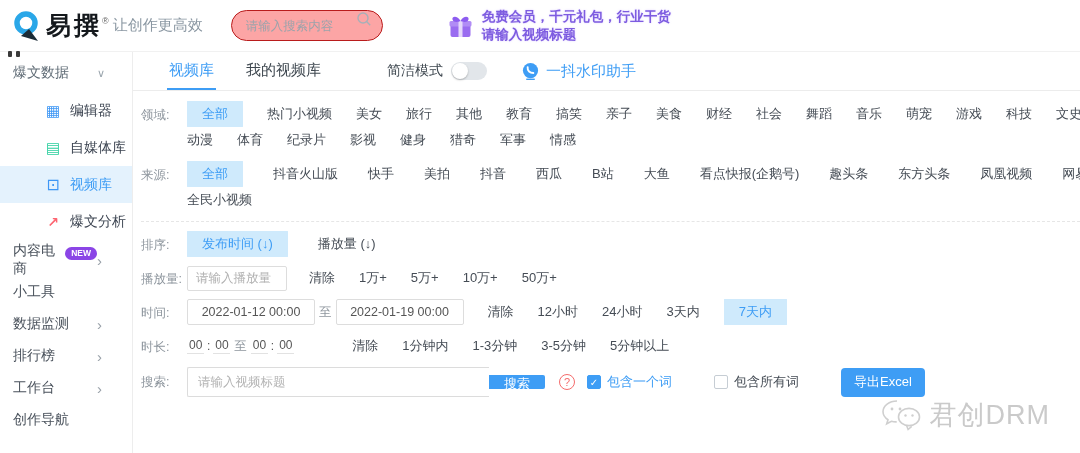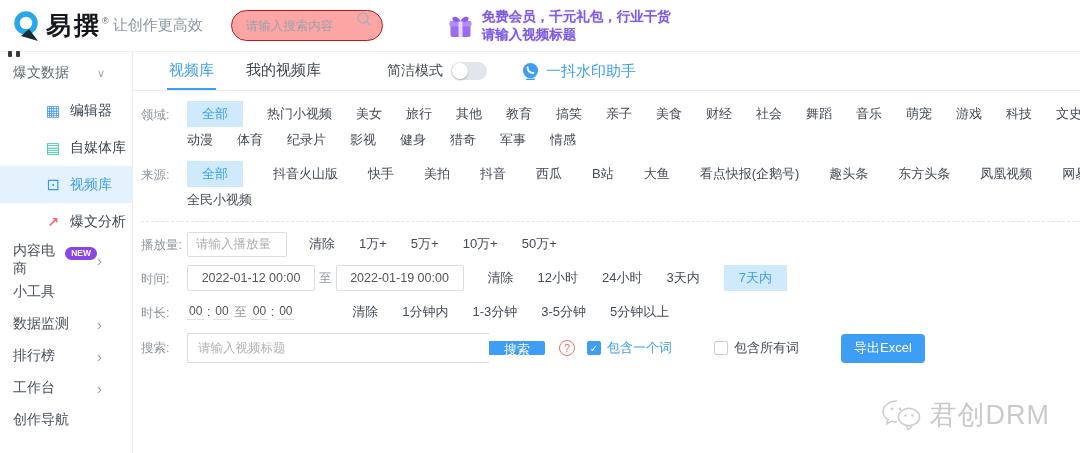--- a/index.html
+++ b/index.html
@@ -290,20 +290,28 @@
             </div>
           <div class="oline wide">
 
           <span class="opt">全民小视频</span>
             </div>
         </div>
       </div>
 
       <div class="dash"></div>
 
+      <div class="frow">
+        <span class="flabel">排序:</span>
+        <div class="oline wide">
+
+        <span class="opt sel">发布时间 (↓)</span>
+            <span class="opt">播放量 (↓)</span>
+          </div>
+      </div>
 
       <div class="frow">
         <span class="flabel">播放量:</span>
         <div class="oline" style="overflow:visible">
           <input class="tin plays-in" placeholder="请输入播放量" style="">
         </div>
         <div class="oline" style="margin-left:22px">
 
         <span class="opt">清除</span>
             <span class="opt">1万+</span>

